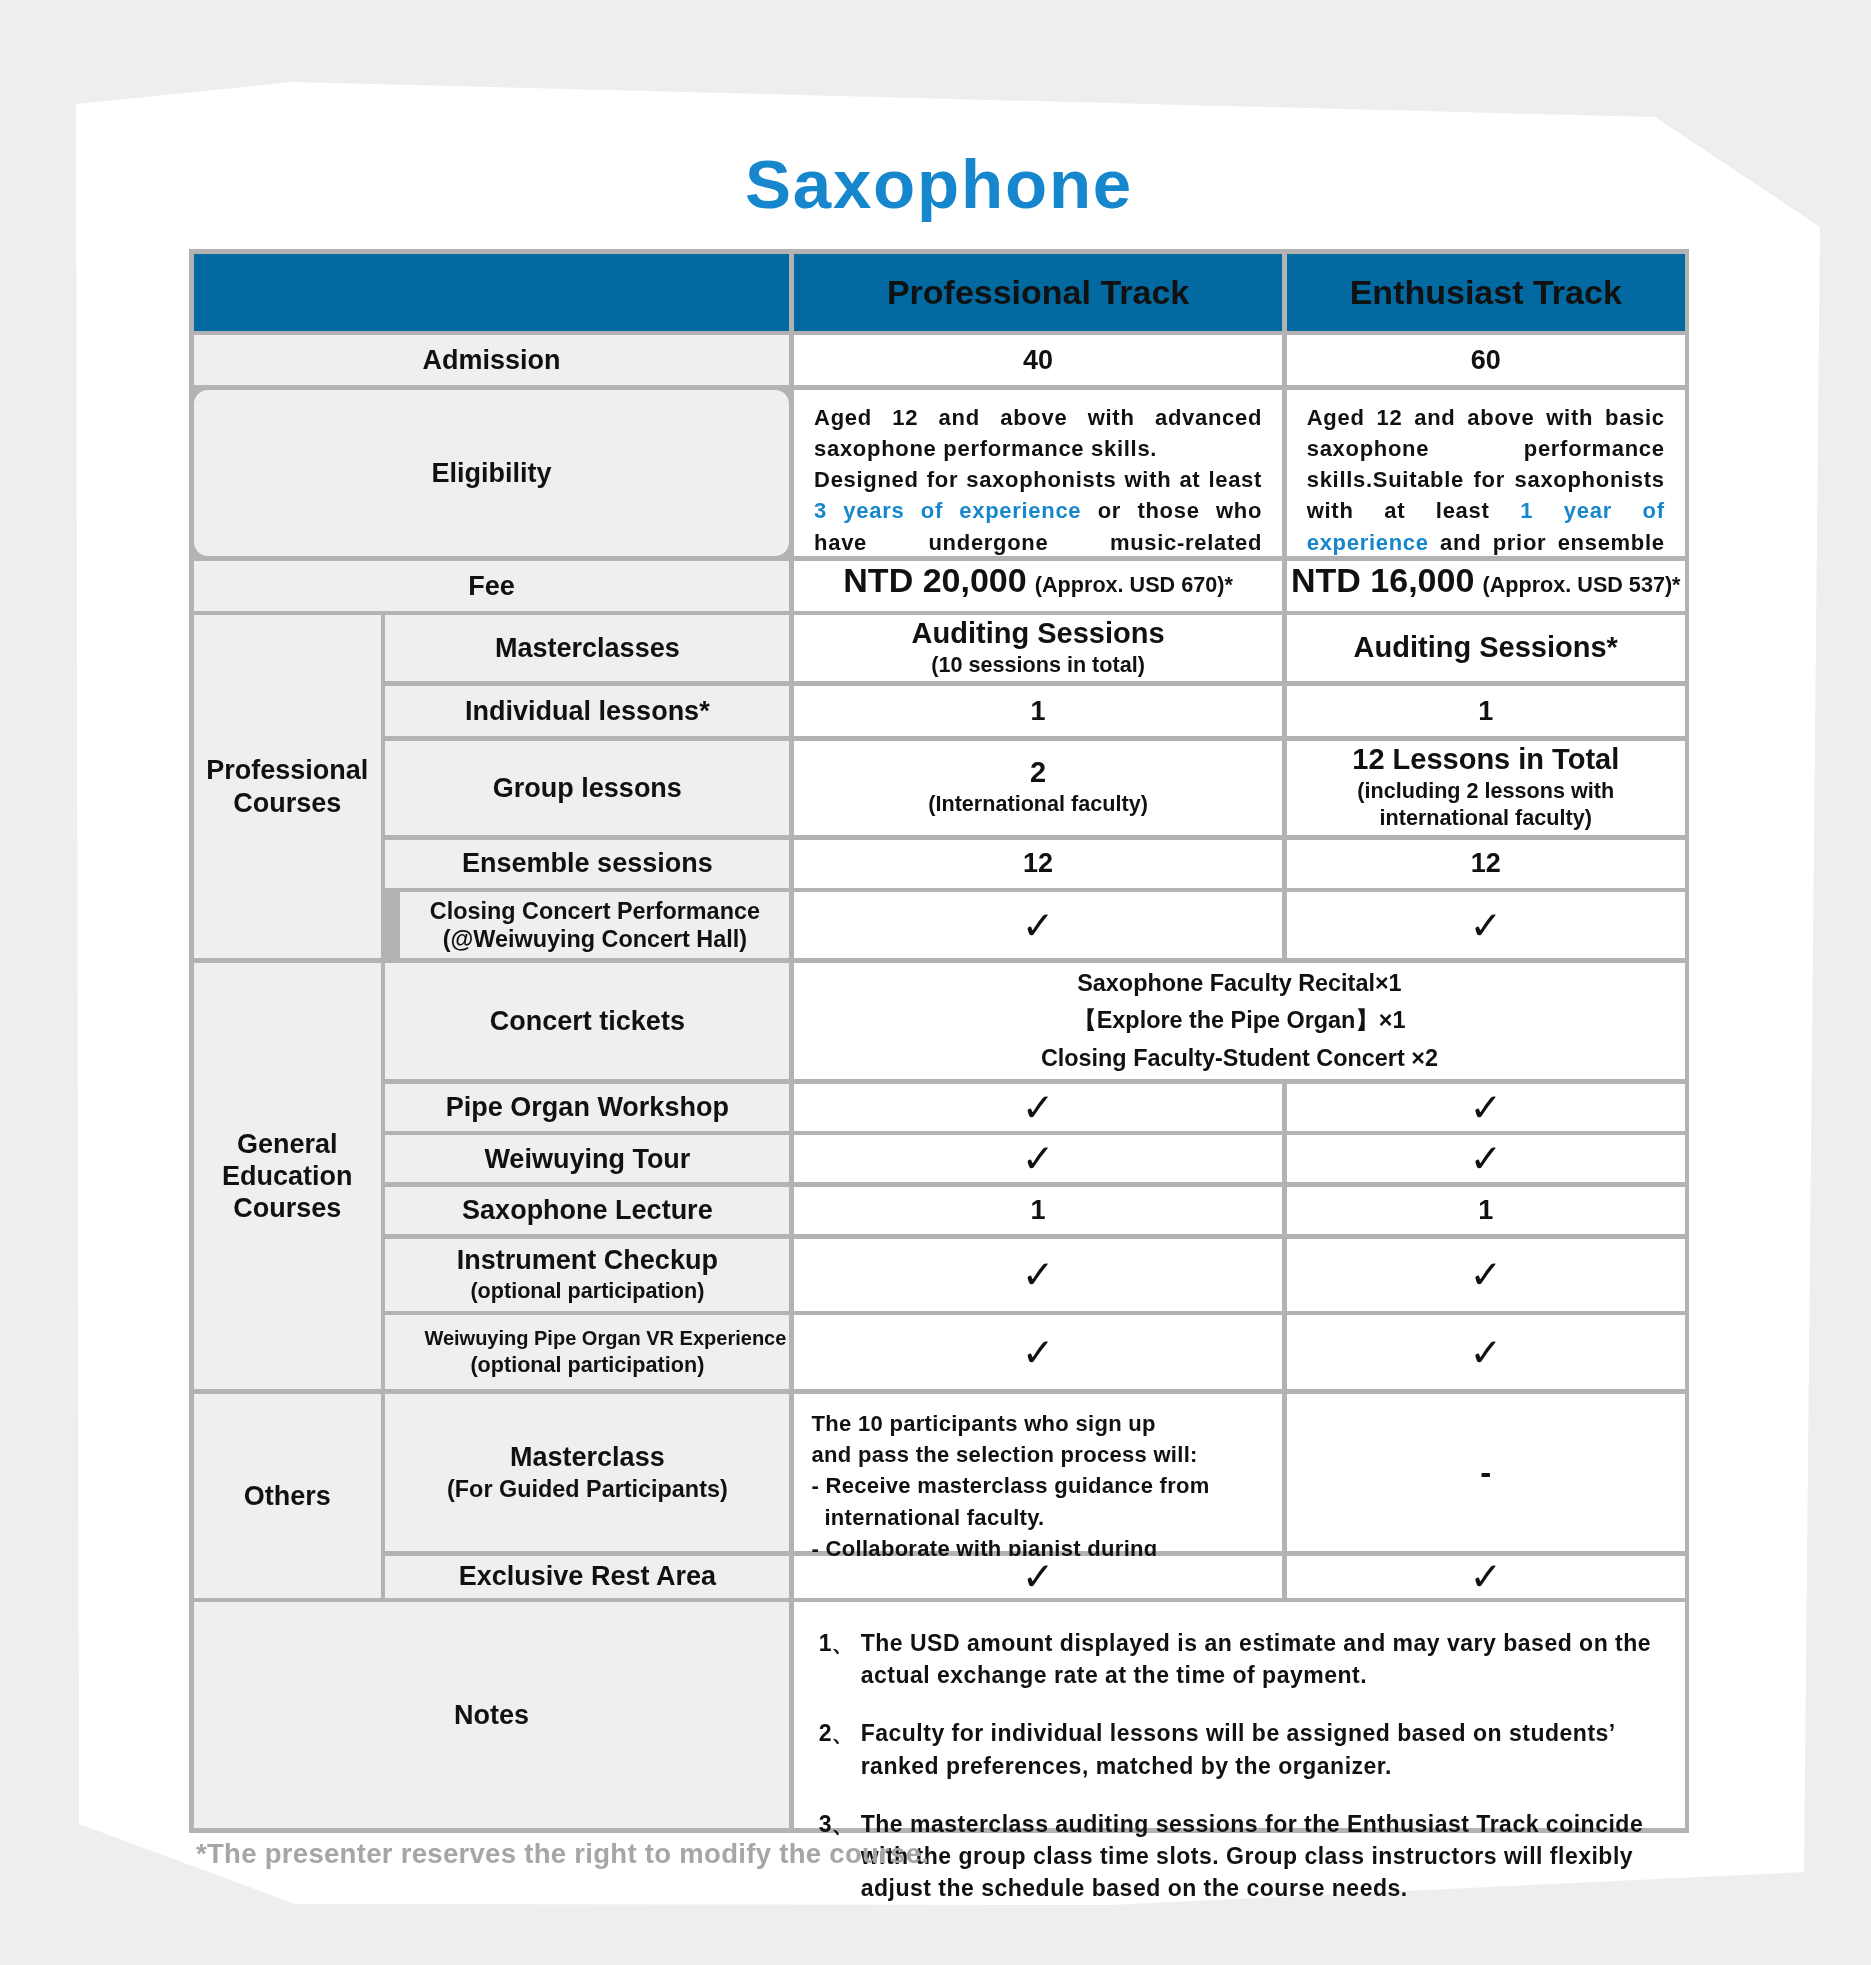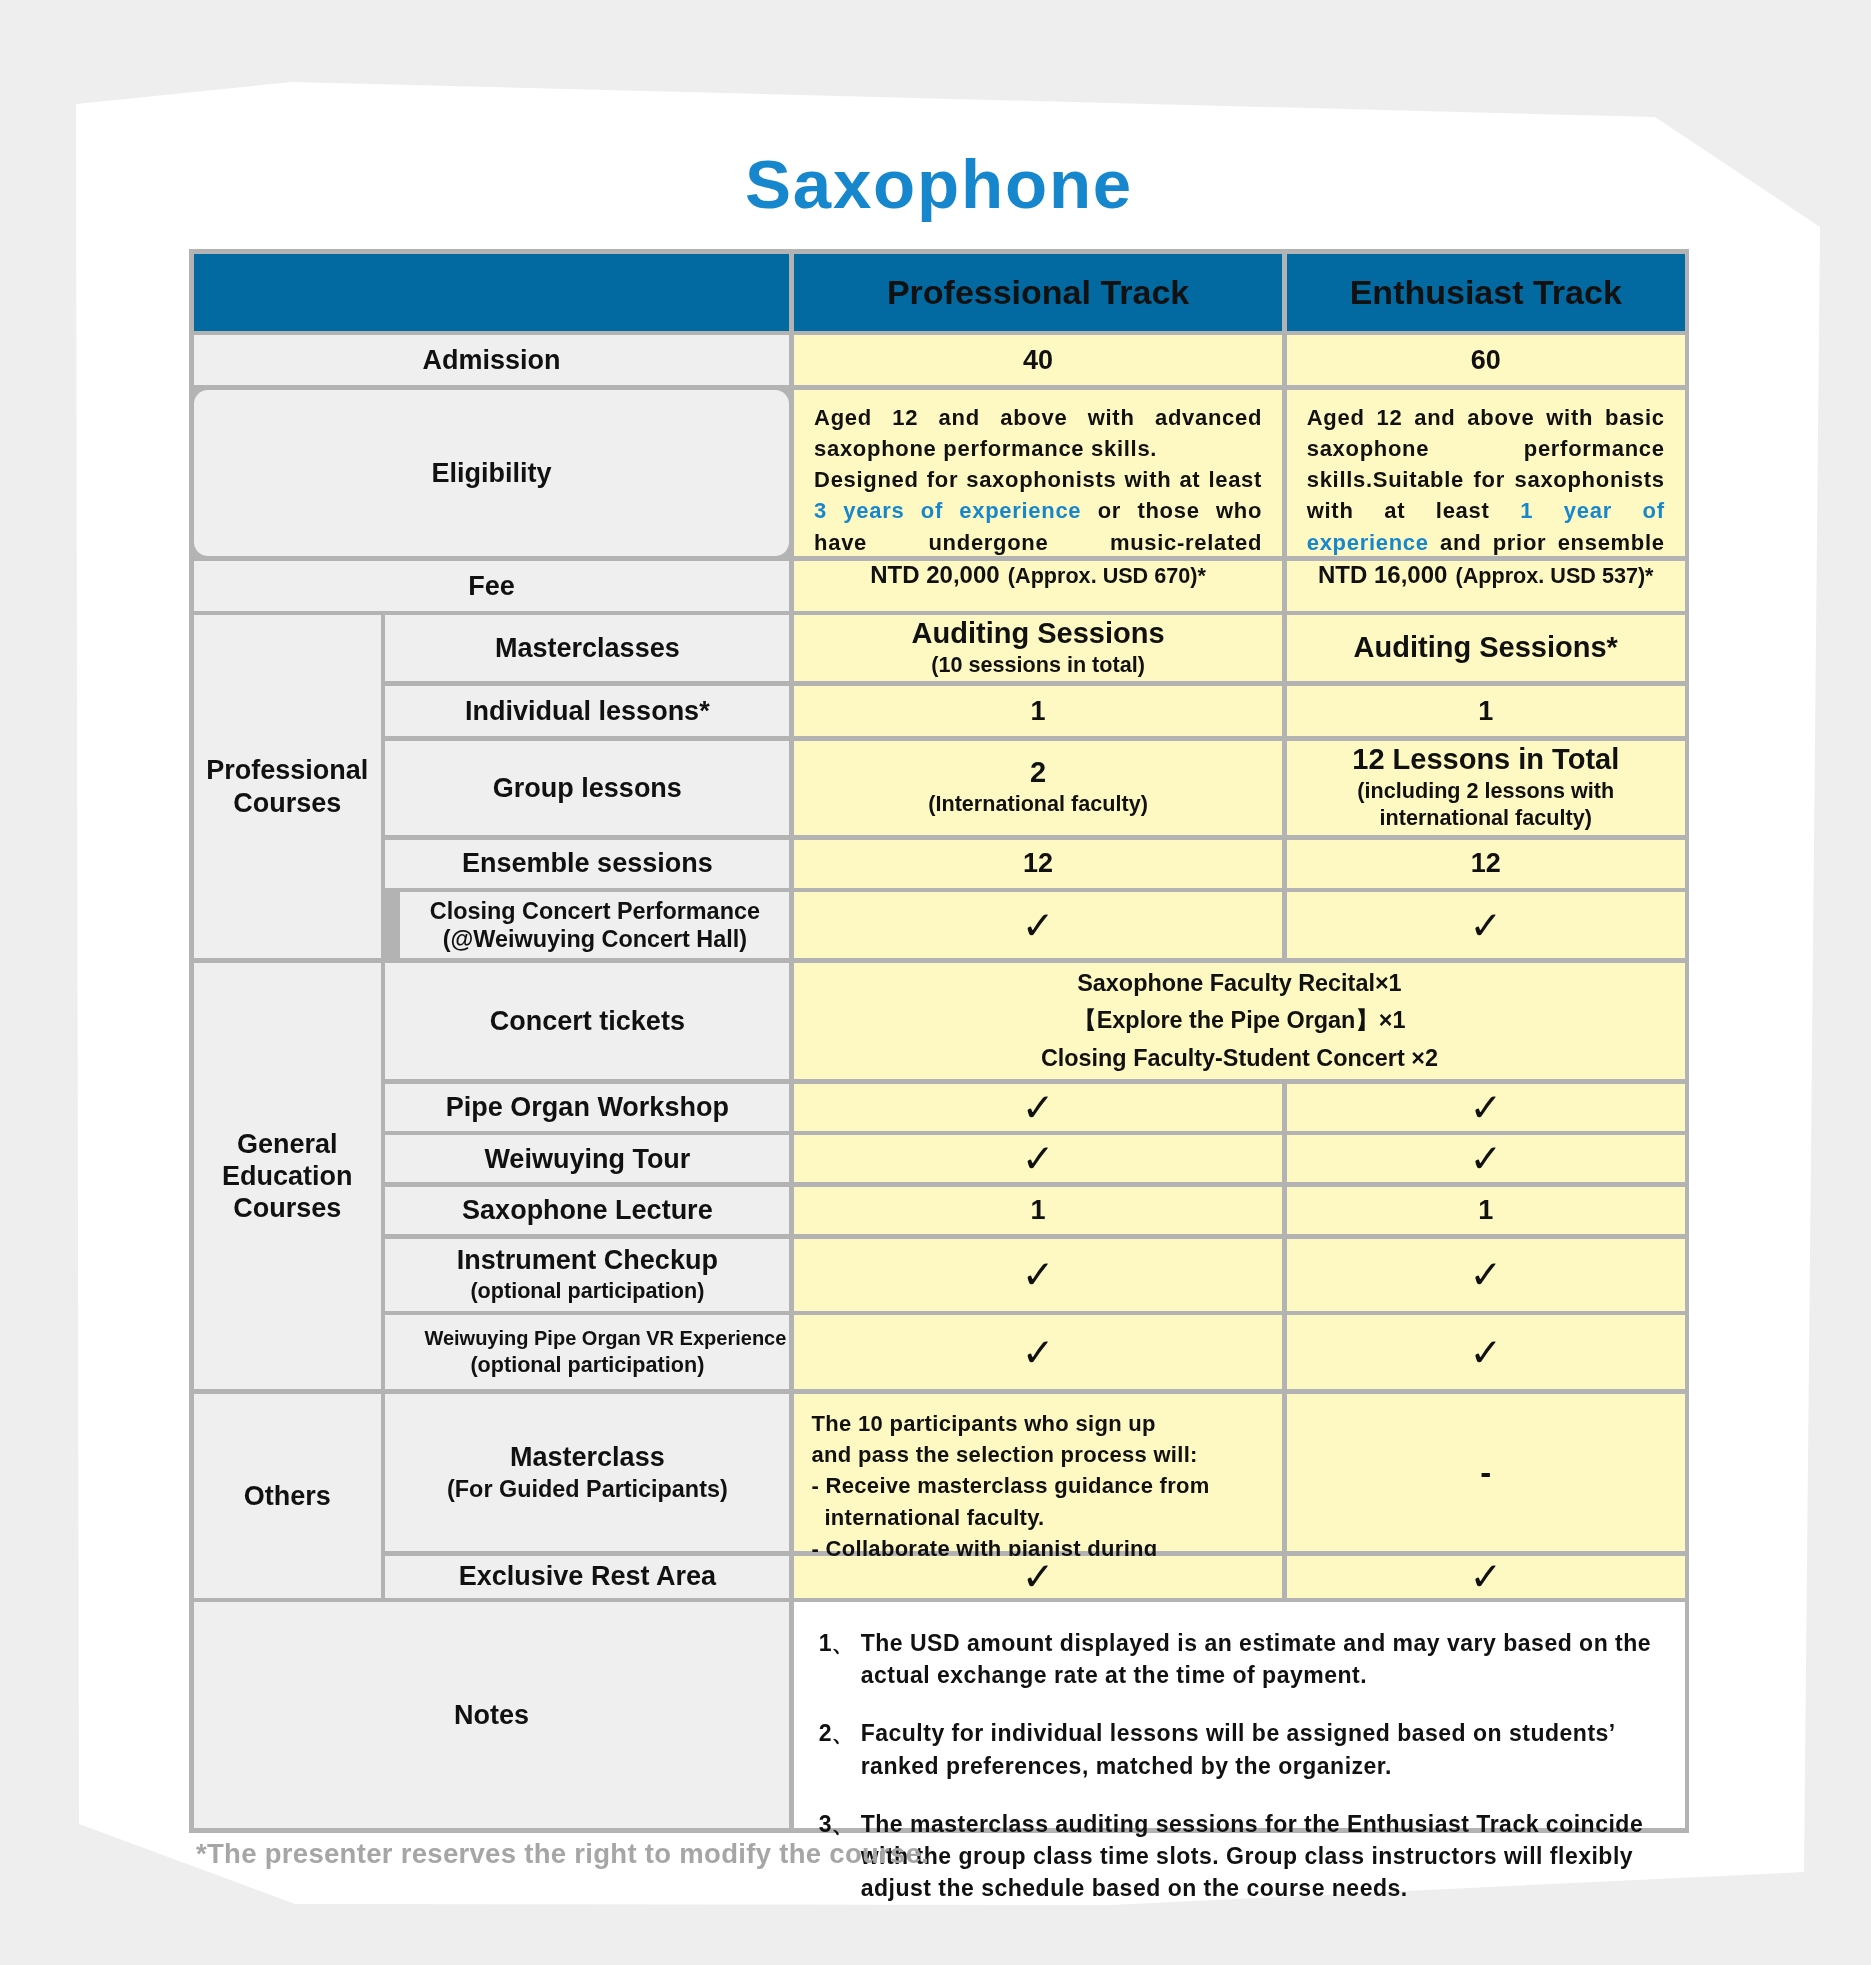--- a/index.html
+++ b/index.html
@@ -21,29 +21,29 @@
   }
   .tbl{
     position:absolute;left:189px;top:249px;
     display:grid;background:#b3b3b3;padding:4.7px;gap:4.7px;
     grid-template-columns:187px 404px 488px 398px;
     grid-template-rows:77px 50px 166px 50px 66px 50px 94px 48px 66px 116px 47px 47px 47px 72px 74px 157px 42px 226px;
   }
   .c{display:flex;flex-direction:column;justify-content:center;align-items:center;text-align:center;color:#111;}
   .hdr{background:#0369a1;font-size:34px;font-weight:700;}
   .lbl{background:#efefef;font-weight:700;font-size:27px;line-height:1.2;}
-  .val{background:#fef9c3;font-weight:700;font-size:27px;}
+  .val{background:#ffffff;font-weight:700;font-size:27px;}
   .pre{white-space:pre-line;}
   .prew{white-space:pre-wrap;}
   .sub{font-size:21.6px;font-weight:700;line-height:1.25;margin-top:2.3px;}
   .big{font-size:29px;font-weight:700;line-height:1.1;}
   .check{font-family:"DejaVu Sans", sans-serif;font-size:39px;font-weight:400;line-height:1;}
   .dash{font-size:33px;font-weight:700;}
   .feecell{flex-direction:row;align-items:baseline;gap:8.2px;}
-  .fee-main{font-size:24px;font-weight:700;}
+  .fee-main{font-size:34px;font-weight:700;}
   .fee-note{font-size:21.6px;font-weight:700;}
   .elig{
     align-items:stretch;text-align:justify;justify-content:center;
     font-size:22px;font-weight:700;letter-spacing:0.7px;line-height:1.42;
     padding:11.7px 20px;white-space:pre-line;display:block;
     box-sizing:border-box;
   }
   .elig .in{display:inline;}
   .blue{color:#1787cd;}
   .smalllbl{font-size:23.4px;}

